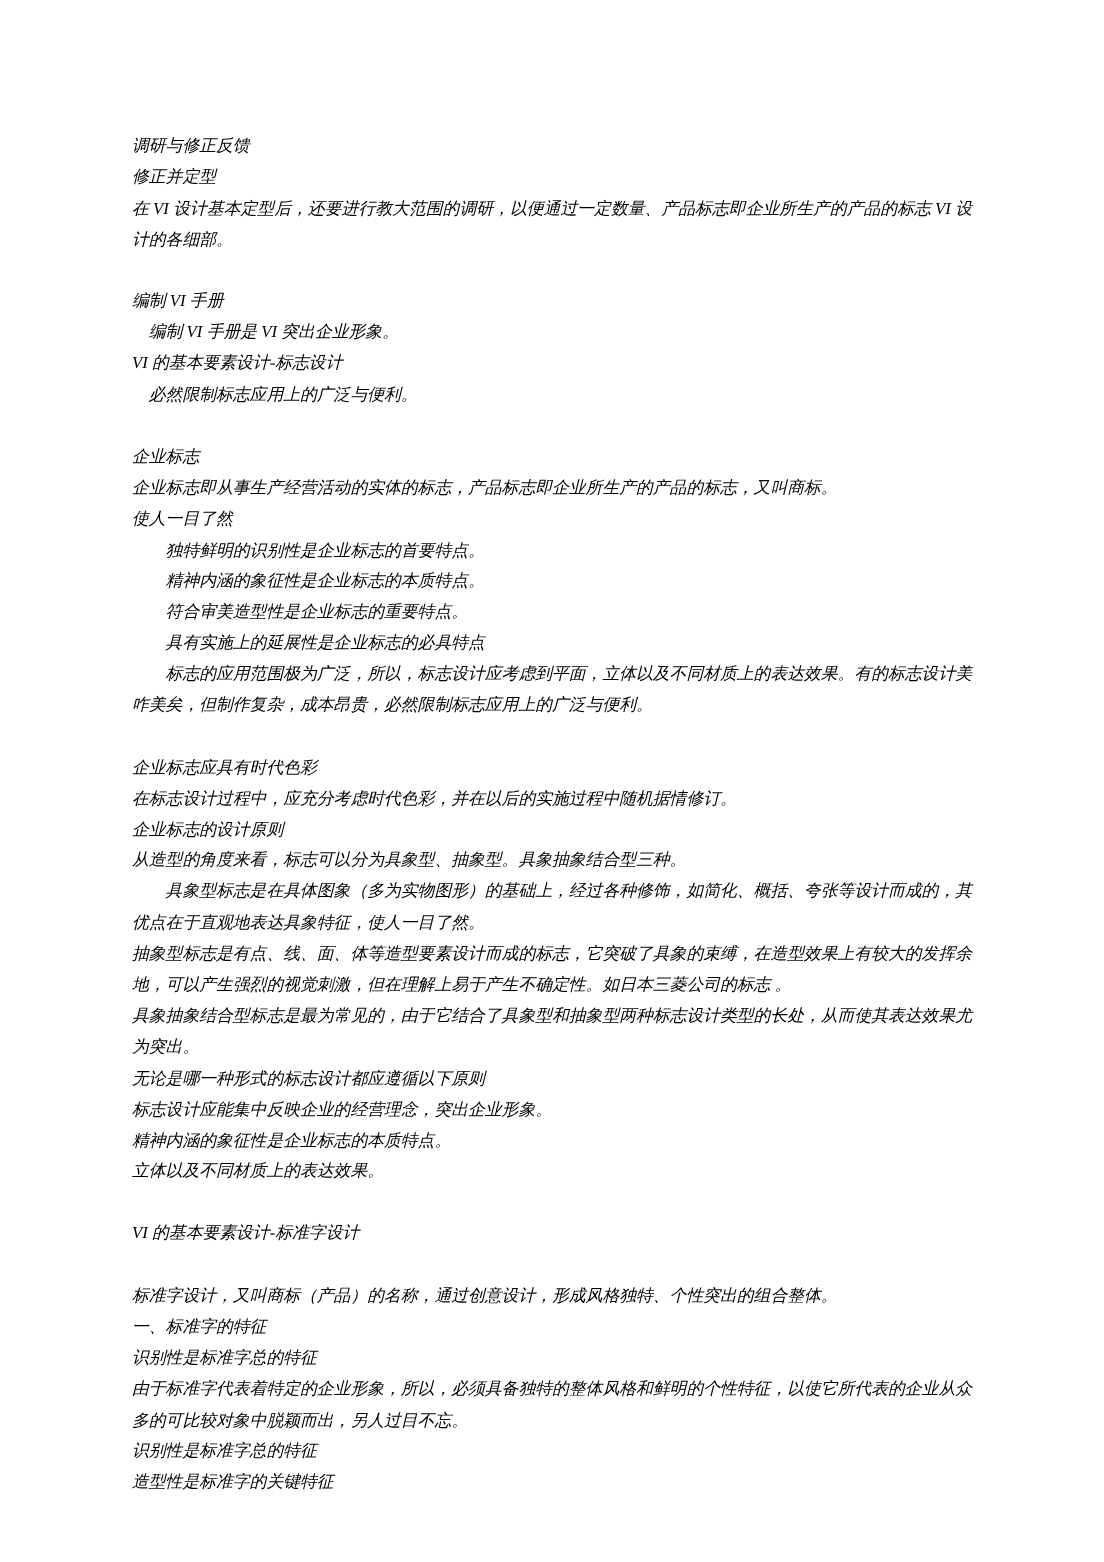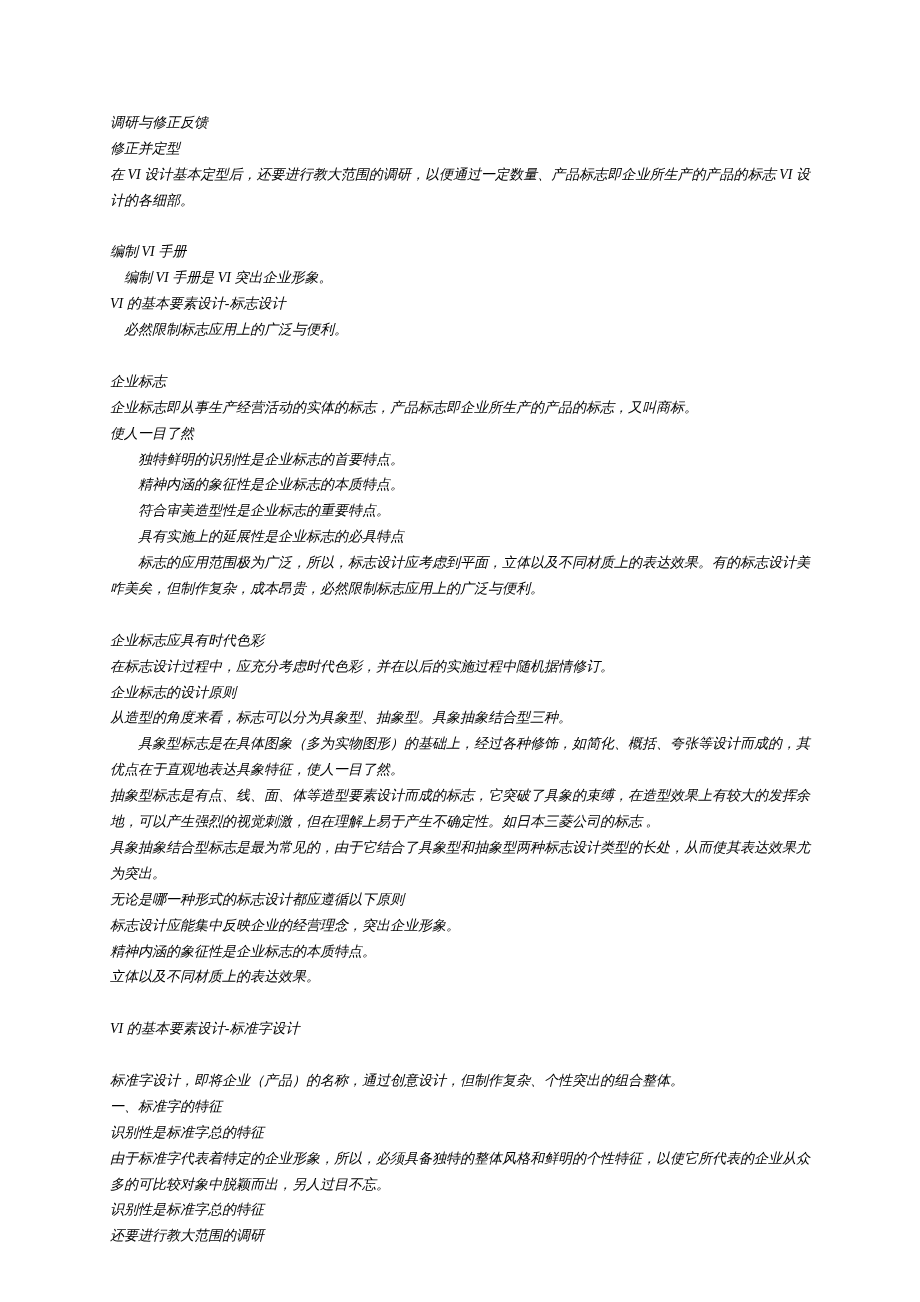--- a/index.html
+++ b/index.html
@@ -56,18 +56,18 @@
 <p class="para indent">具象型标志是在具体图象（多为实物图形）的基础上，经过各种修饰，如简化、概括、夸张等设计而成的，其优点在于直观地表达具象特征，使人一目了然。</p>
 <p class="para">抽象型标志是有点、线、面、体等造型要素设计而成的标志，它突破了具象的束缚，在造型效果上有较大的发挥余地，可以产生强烈的视觉刺激，但在理解上易于产生不确定性。如日本三菱公司的标志 。</p>
 <p class="para">具象抽象结合型标志是最为常见的，由于它结合了具象型和抽象型两种标志设计类型的长处，从而使其表达效果尤为突出。</p>
 <p class="para">无论是哪一种形式的标志设计都应遵循以下原则</p>
 <p class="para">标志设计应能集中反映企业的经营理念，突出企业形象。</p>
 <p class="para">精神内涵的象征性是企业标志的本质特点。</p>
 <p class="para">立体以及不同材质上的表达效果。</p>
 <div class="spacer"></div>
 <p class="para">VI 的基本要素设计-标准字设计</p>
 <div class="spacer"></div>
-<p class="para">标准字设计，即将企业（产品）的名称，通过创意设计，但制作复杂、个性突出的组合整体。</p>
+<p class="para">标准字设计，又叫商标（产品）的名称，通过创意设计，形成风格独特、个性突出的组合整体。</p>
 <p class="para">一、标准字的特征</p>
 <p class="para">识别性是标准字总的特征</p>
 <p class="para">由于标准字代表着特定的企业形象，所以，必须具备独特的整体风格和鲜明的个性特征，以使它所代表的企业从众多的可比较对象中脱颖而出，另人过目不忘。</p>
 <p class="para">识别性是标准字总的特征</p>
-<p class="para">还要进行教大范围的调研</p>
+<p class="para">造型性是标准字的关键特征</p>
 
 </body></html>

